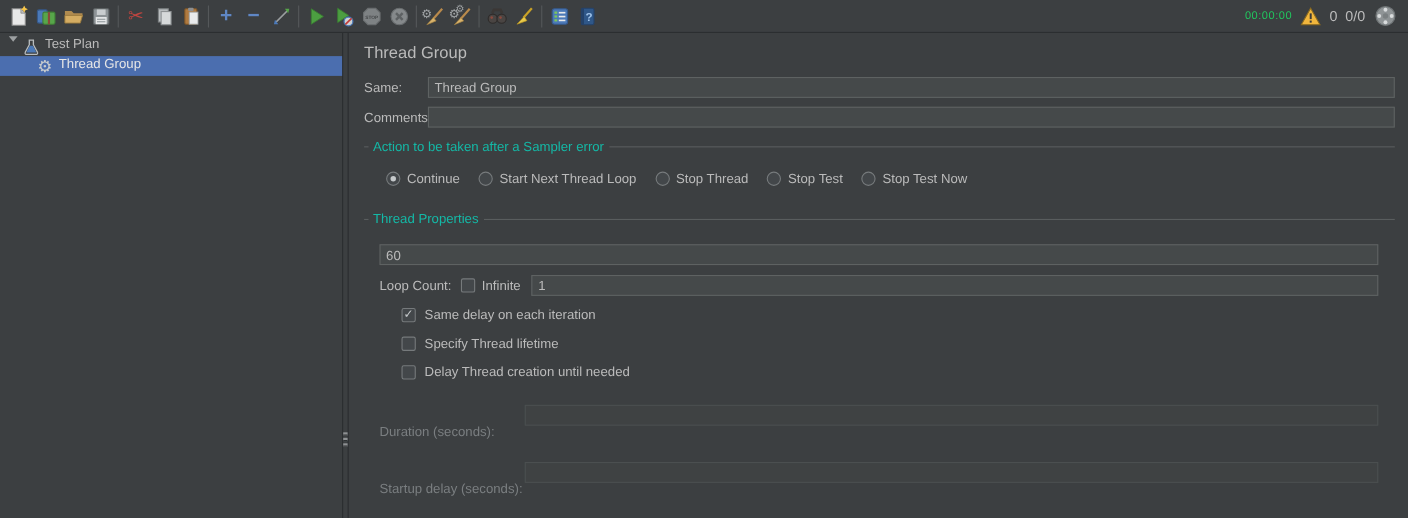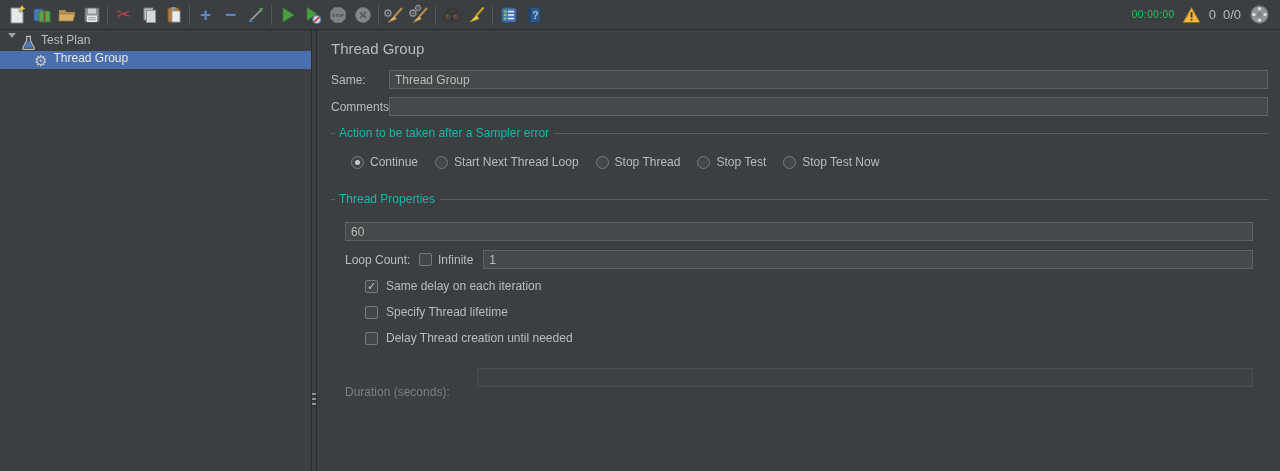--- a/index.html
+++ b/index.html
@@ -401,16 +401,20 @@
         <div class="cbrow">
           <span class="checkbox"></span>
           <span>Delay Thread creation until needed</span>
         </div>
 
         <div class="prow dim">
           <label>Duration (seconds):</label>
           <input class="text" type="text" disabled="" value="" style="">
         </div>
 
+        <div class="prow dim">
+          <label>Startup delay (seconds):</label>
+          <input class="text" type="text" disabled="" value="" style="">
+        </div>
       </div>
     </div>
   </div>
 </div>
 
 </body></html>

